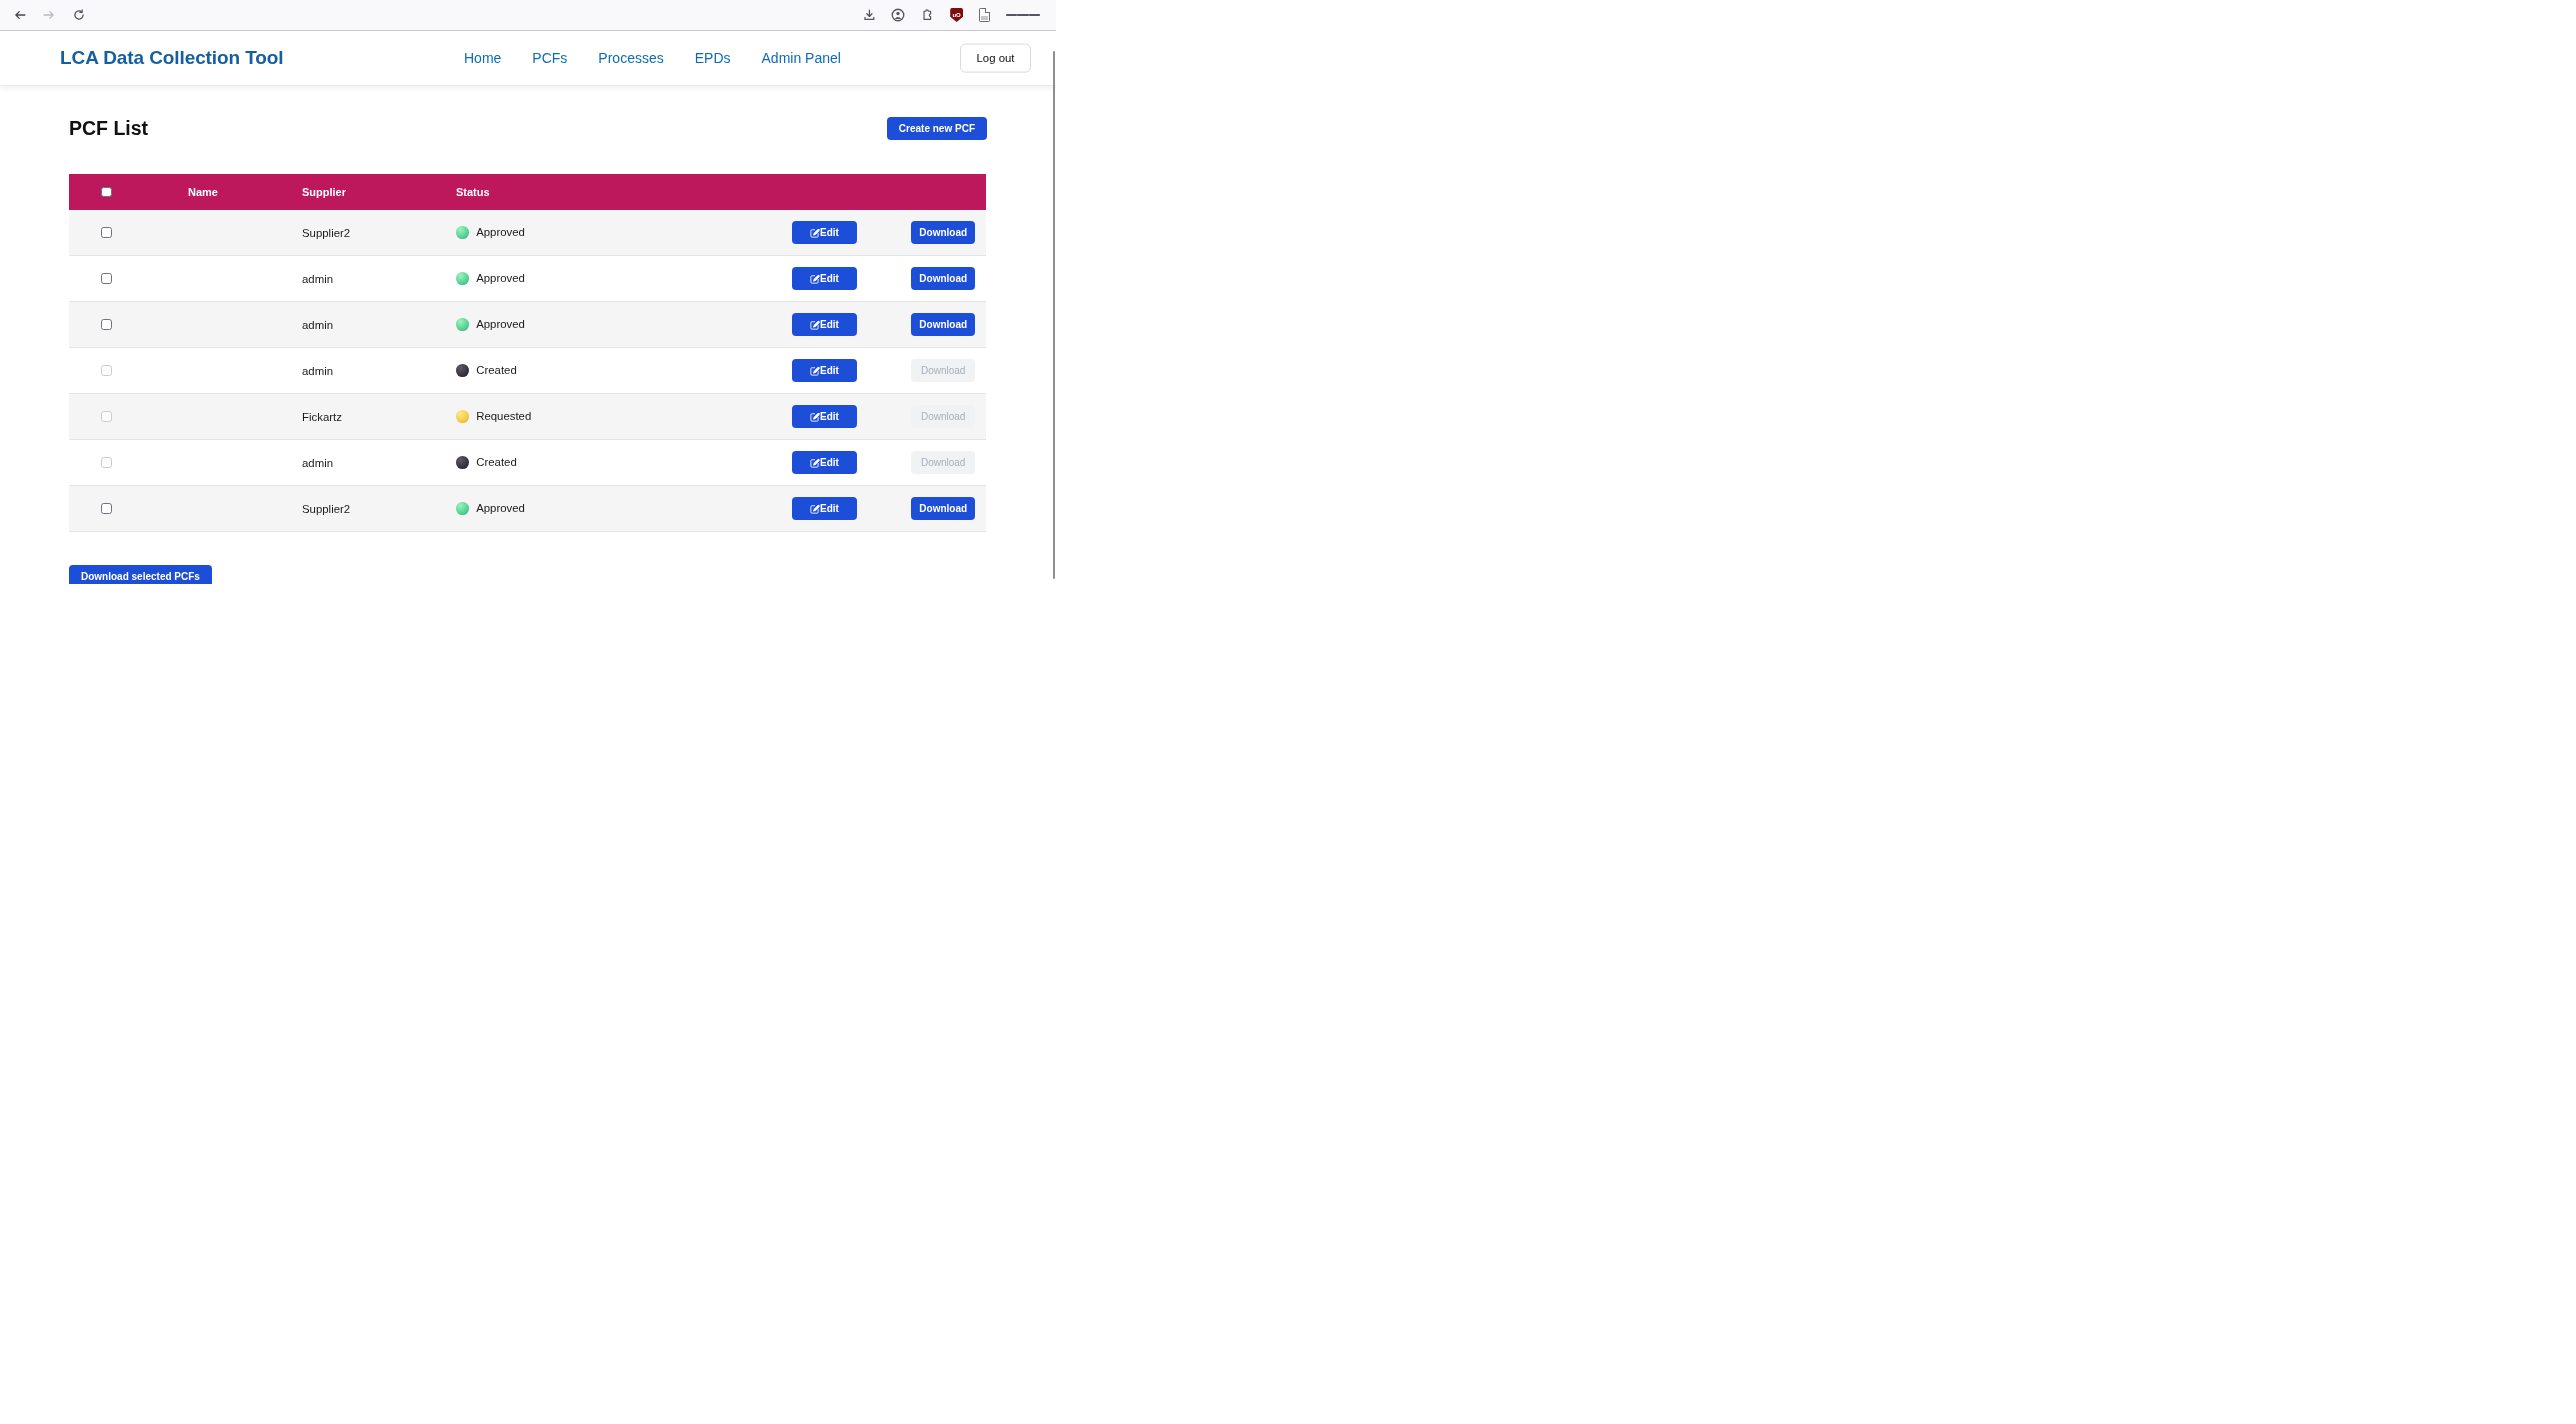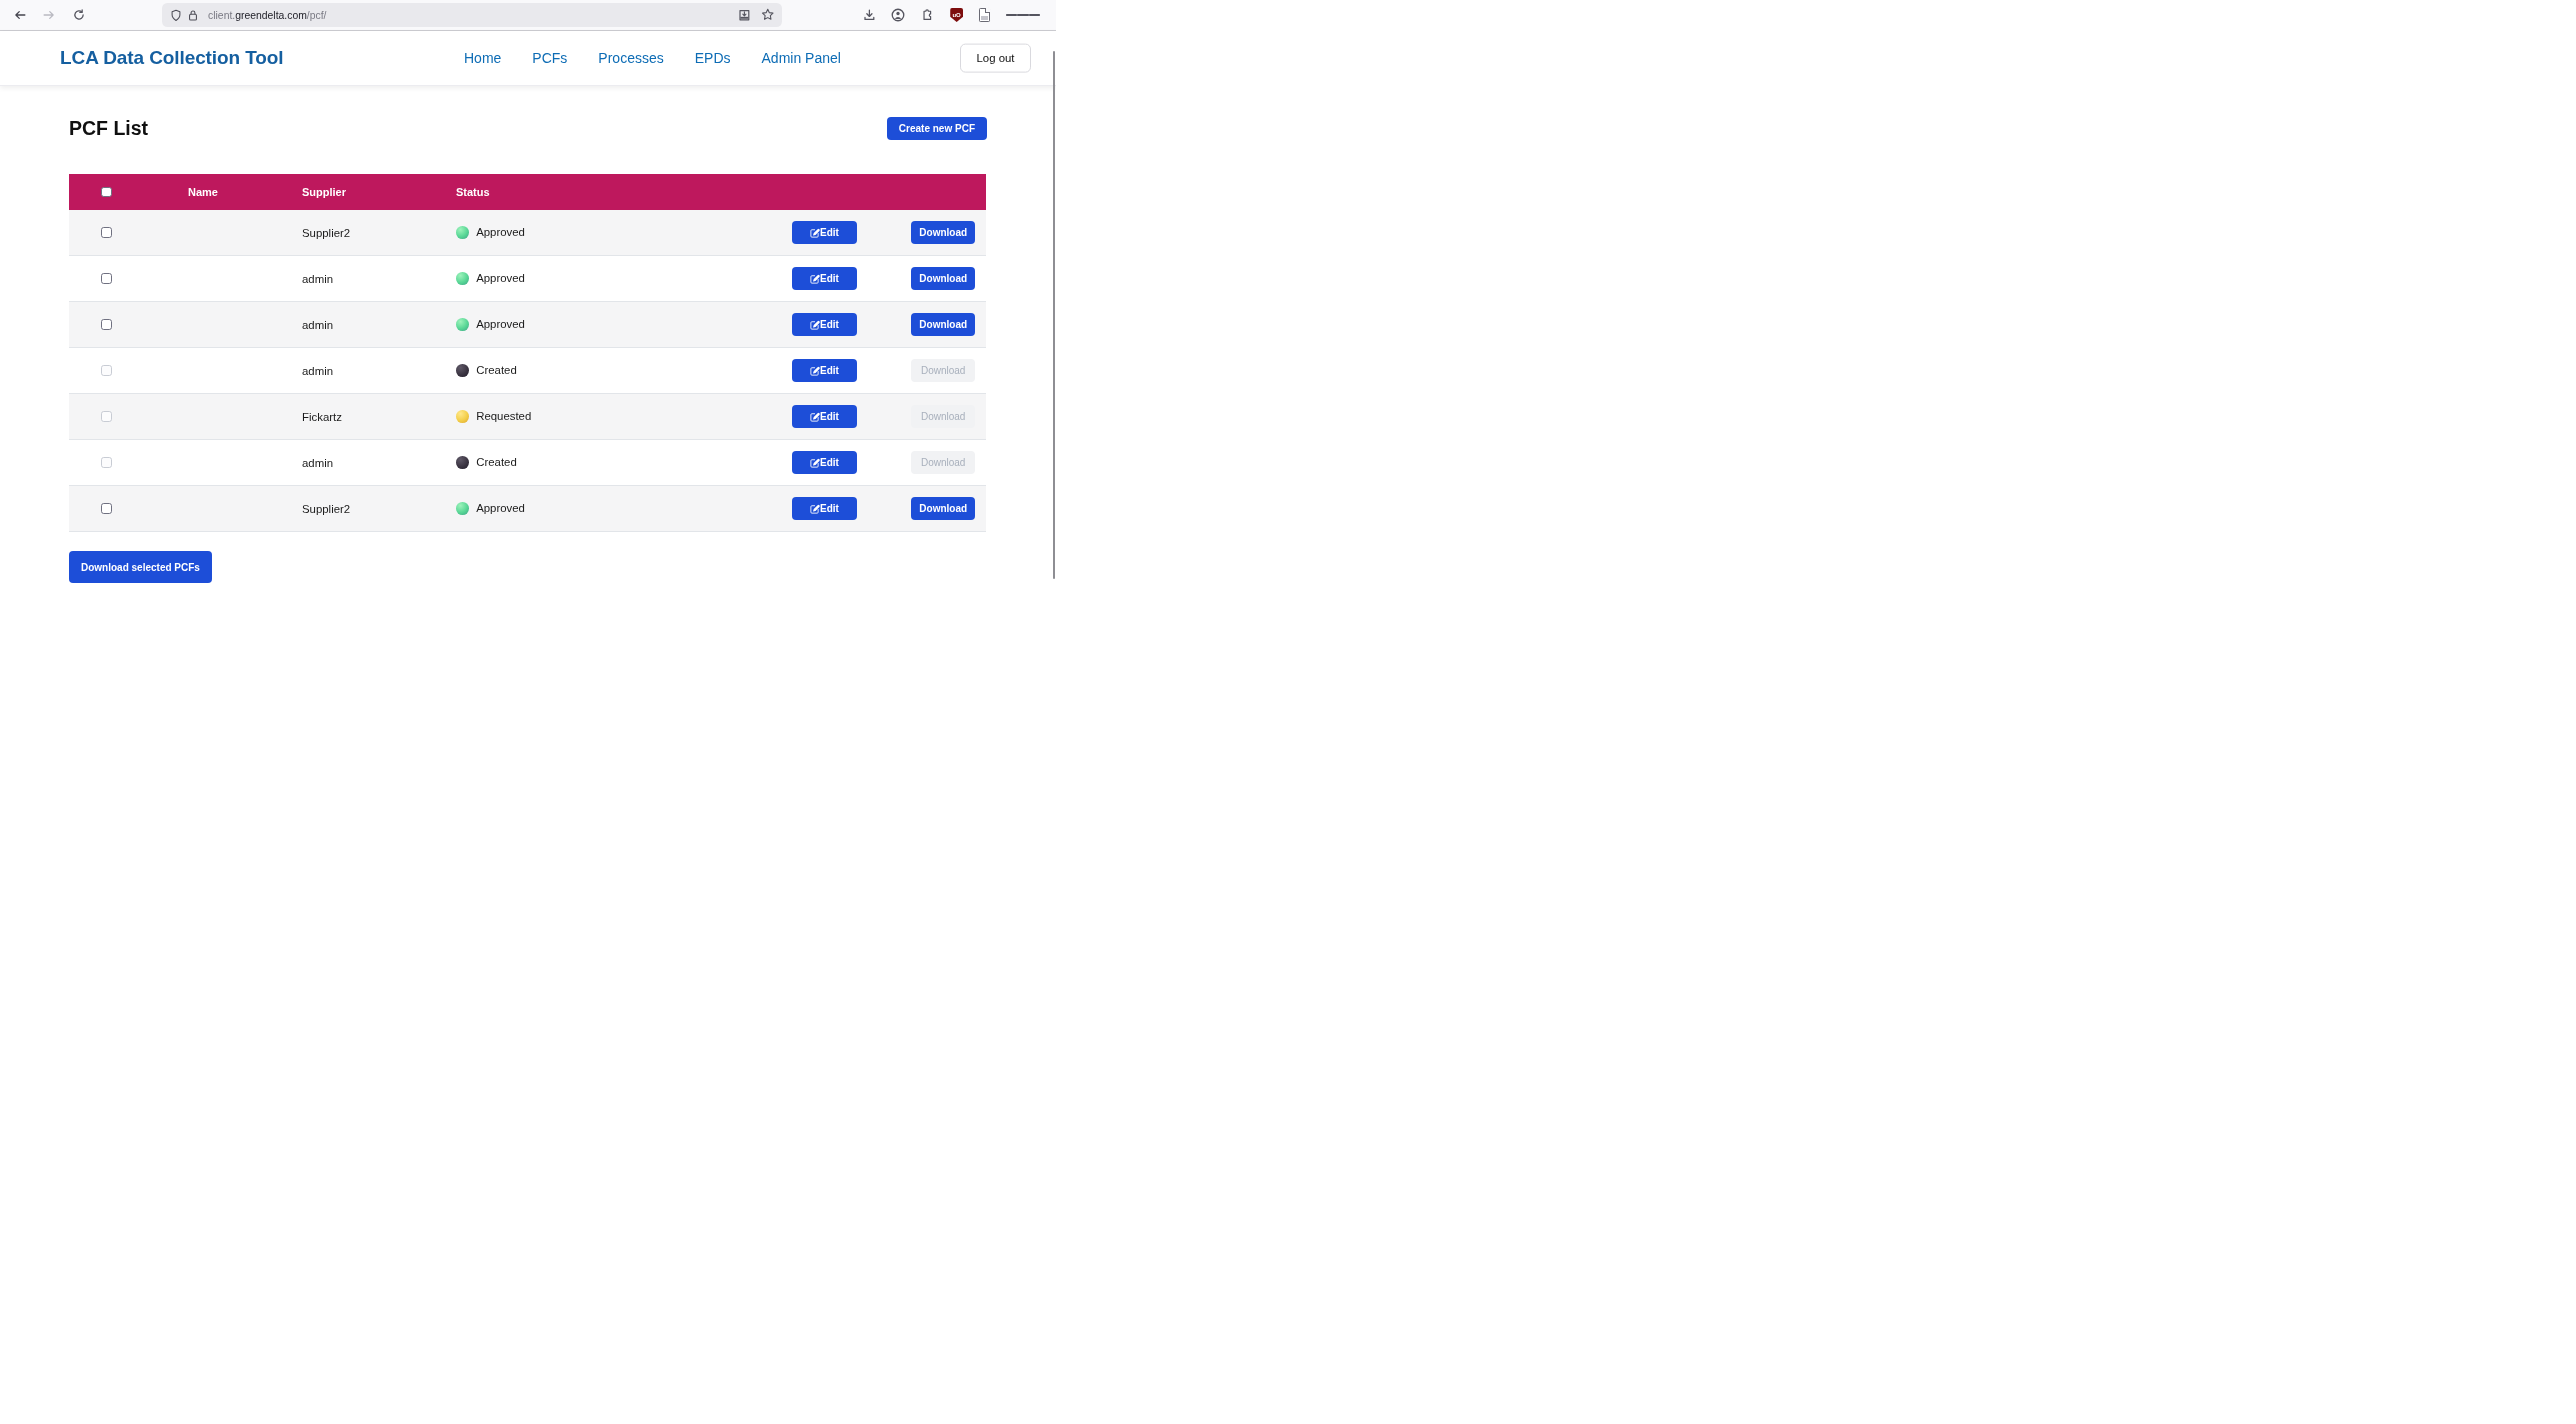--- a/index.html
+++ b/index.html
@@ -85,21 +85,21 @@
   .dot[data-status="approved"] { background:radial-gradient(circle at 34% 28%, #9df3bb, #57d695 55%, #3da084); }
   .dot[data-status="created"]  { background:radial-gradient(circle at 34% 28%, #5e5766, #38323f 60%, #221d2b); }
   .dot[data-status="requested"]{ background:radial-gradient(circle at 34% 28%, #ffe88a, #f3ce49 55%, #dca42e); }
   .edit-btn { margin-left:67px; width:65px; height:23px; display:flex; align-items:center; justify-content:center; gap:0; }
   .edit-btn svg { width:10px; height:10px; }
   .dl-cell { display:flex; justify-content:flex-end; padding-right:10.8px; }
   .dl-btn { width:64px; height:23px; }
   .t-row[data-on="false"] .dl-btn {
     background:#f1f2f4; color:#a8b0bc; font-weight:normal; cursor:default;
   }
-  .footer-btn { margin-top:19px; padding:6px 12px; height:32px; }
+  .footer-btn { margin-top:33px; padding:6px 12px; height:22px; }
   
   .page-scrollbar { position:absolute; right:0.7px; top:51px; width:2.7px; height:528px; background:#8e8e93; border-radius:1.3px; cursor:pointer; }
   .svg-ic { display:block; }
 </style>
 </head>
 <body>
 
 <div class="chrome">
   <button class="chrome-btn">
     <svg class="svg-ic" width="12" height="12" viewBox="0 0 16 16">
@@ -111,40 +111,20 @@
         <path d="M1.5 8h12M9 3.5 13.5 8 9 12.5" fill="none" stroke="#b9b9c1" stroke-width="1.7" stroke-linecap="round" stroke-linejoin="round"></path>
       </svg>
   </button>
   <button class="chrome-btn">
     <svg class="svg-ic" width="12" height="12" viewBox="0 0 16 16">
         <path d="M13.5 8a5.5 5.5 0 1 1-1.6-3.9" fill="none" stroke="#55555f" stroke-width="1.7" stroke-linecap="round"></path>
         <path d="M12.2 1.2v3.2H9" fill="none" stroke="#55555f" stroke-width="1.7" stroke-linecap="round" stroke-linejoin="round"></path>
       </svg>
   </button>
 
-  <div class="url-bar">
-    <svg class="svg-ic" width="12" height="12.8" viewBox="0 0 16 16">
-        <path d="M8 1.2 13.2 3v4.2c0 3.3-2.2 5.6-5.2 7.6-3-2-5.2-4.3-5.2-7.6V3Z" fill="none" stroke="#4d4d57" stroke-width="1.4" stroke-linejoin="round"></path>
-      </svg>
-    <svg class="svg-ic" width="10" height="12.8" viewBox="0 0 14 16">
-        <rect x="2.2" y="6.5" width="9.6" height="8" rx="1.6" fill="none" stroke="#4d4d57" stroke-width="1.5"></rect>
-        <path d="M4.3 6.5V4.6a2.7 2.7 0 0 1 5.4 0v1.9" fill="none" stroke="#4d4d57" stroke-width="1.5"></path>
-      </svg>
-    <span class="url-text"><span class="url-dim">client.</span><span class="url-host">greendelta.com</span><span class="url-dim">/pcf/</span></span>
-    <span class="url-right">
-      <svg class="svg-ic" width="12.8" height="12.8" viewBox="0 0 16 16">
-          <path d="M2.5 2h11v11.5h-11Z" fill="none" stroke="#55555f" stroke-width="1.5" stroke-linejoin="round"></path>
-          <path d="M8 3.5v5M6 6.5 8 8.7l2-2.2" fill="none" stroke="#55555f" stroke-width="1.4" stroke-linecap="round" stroke-linejoin="round"></path>
-          <path d="M3 11h10" stroke="#55555f" stroke-width="2.4"></path>
-        </svg>
-      <svg class="svg-ic" width="13.5" height="13.5" viewBox="0 0 16 16">
-          <path d="M8 1.6l1.9 3.9 4.3.6-3.1 3 .7 4.3L8 11.4l-3.8 2 .7-4.3-3.1-3 4.3-.6Z" fill="none" stroke="#55555f" stroke-width="1.3" stroke-linejoin="round"></path>
-        </svg>
-    </span>
-  </div>
 
   <div class="toolbar-icons">
     <button class="icon-btn">
       <svg class="svg-ic" width="12.8" height="12.8" viewBox="0 0 16 16">
           <path d="M8 1.5v7.5M4.8 6 8 9.3 11.2 6" fill="none" stroke="#55555f" stroke-width="1.6" stroke-linecap="round" stroke-linejoin="round"></path>
           <path d="M2.5 10.5v2.5h11v-2.5" fill="none" stroke="#55555f" stroke-width="1.6" stroke-linecap="round" stroke-linejoin="round"></path>
         </svg>
     </button>
     <button class="icon-btn">
       <svg class="svg-ic" width="14" height="14" viewBox="0 0 16 16">

